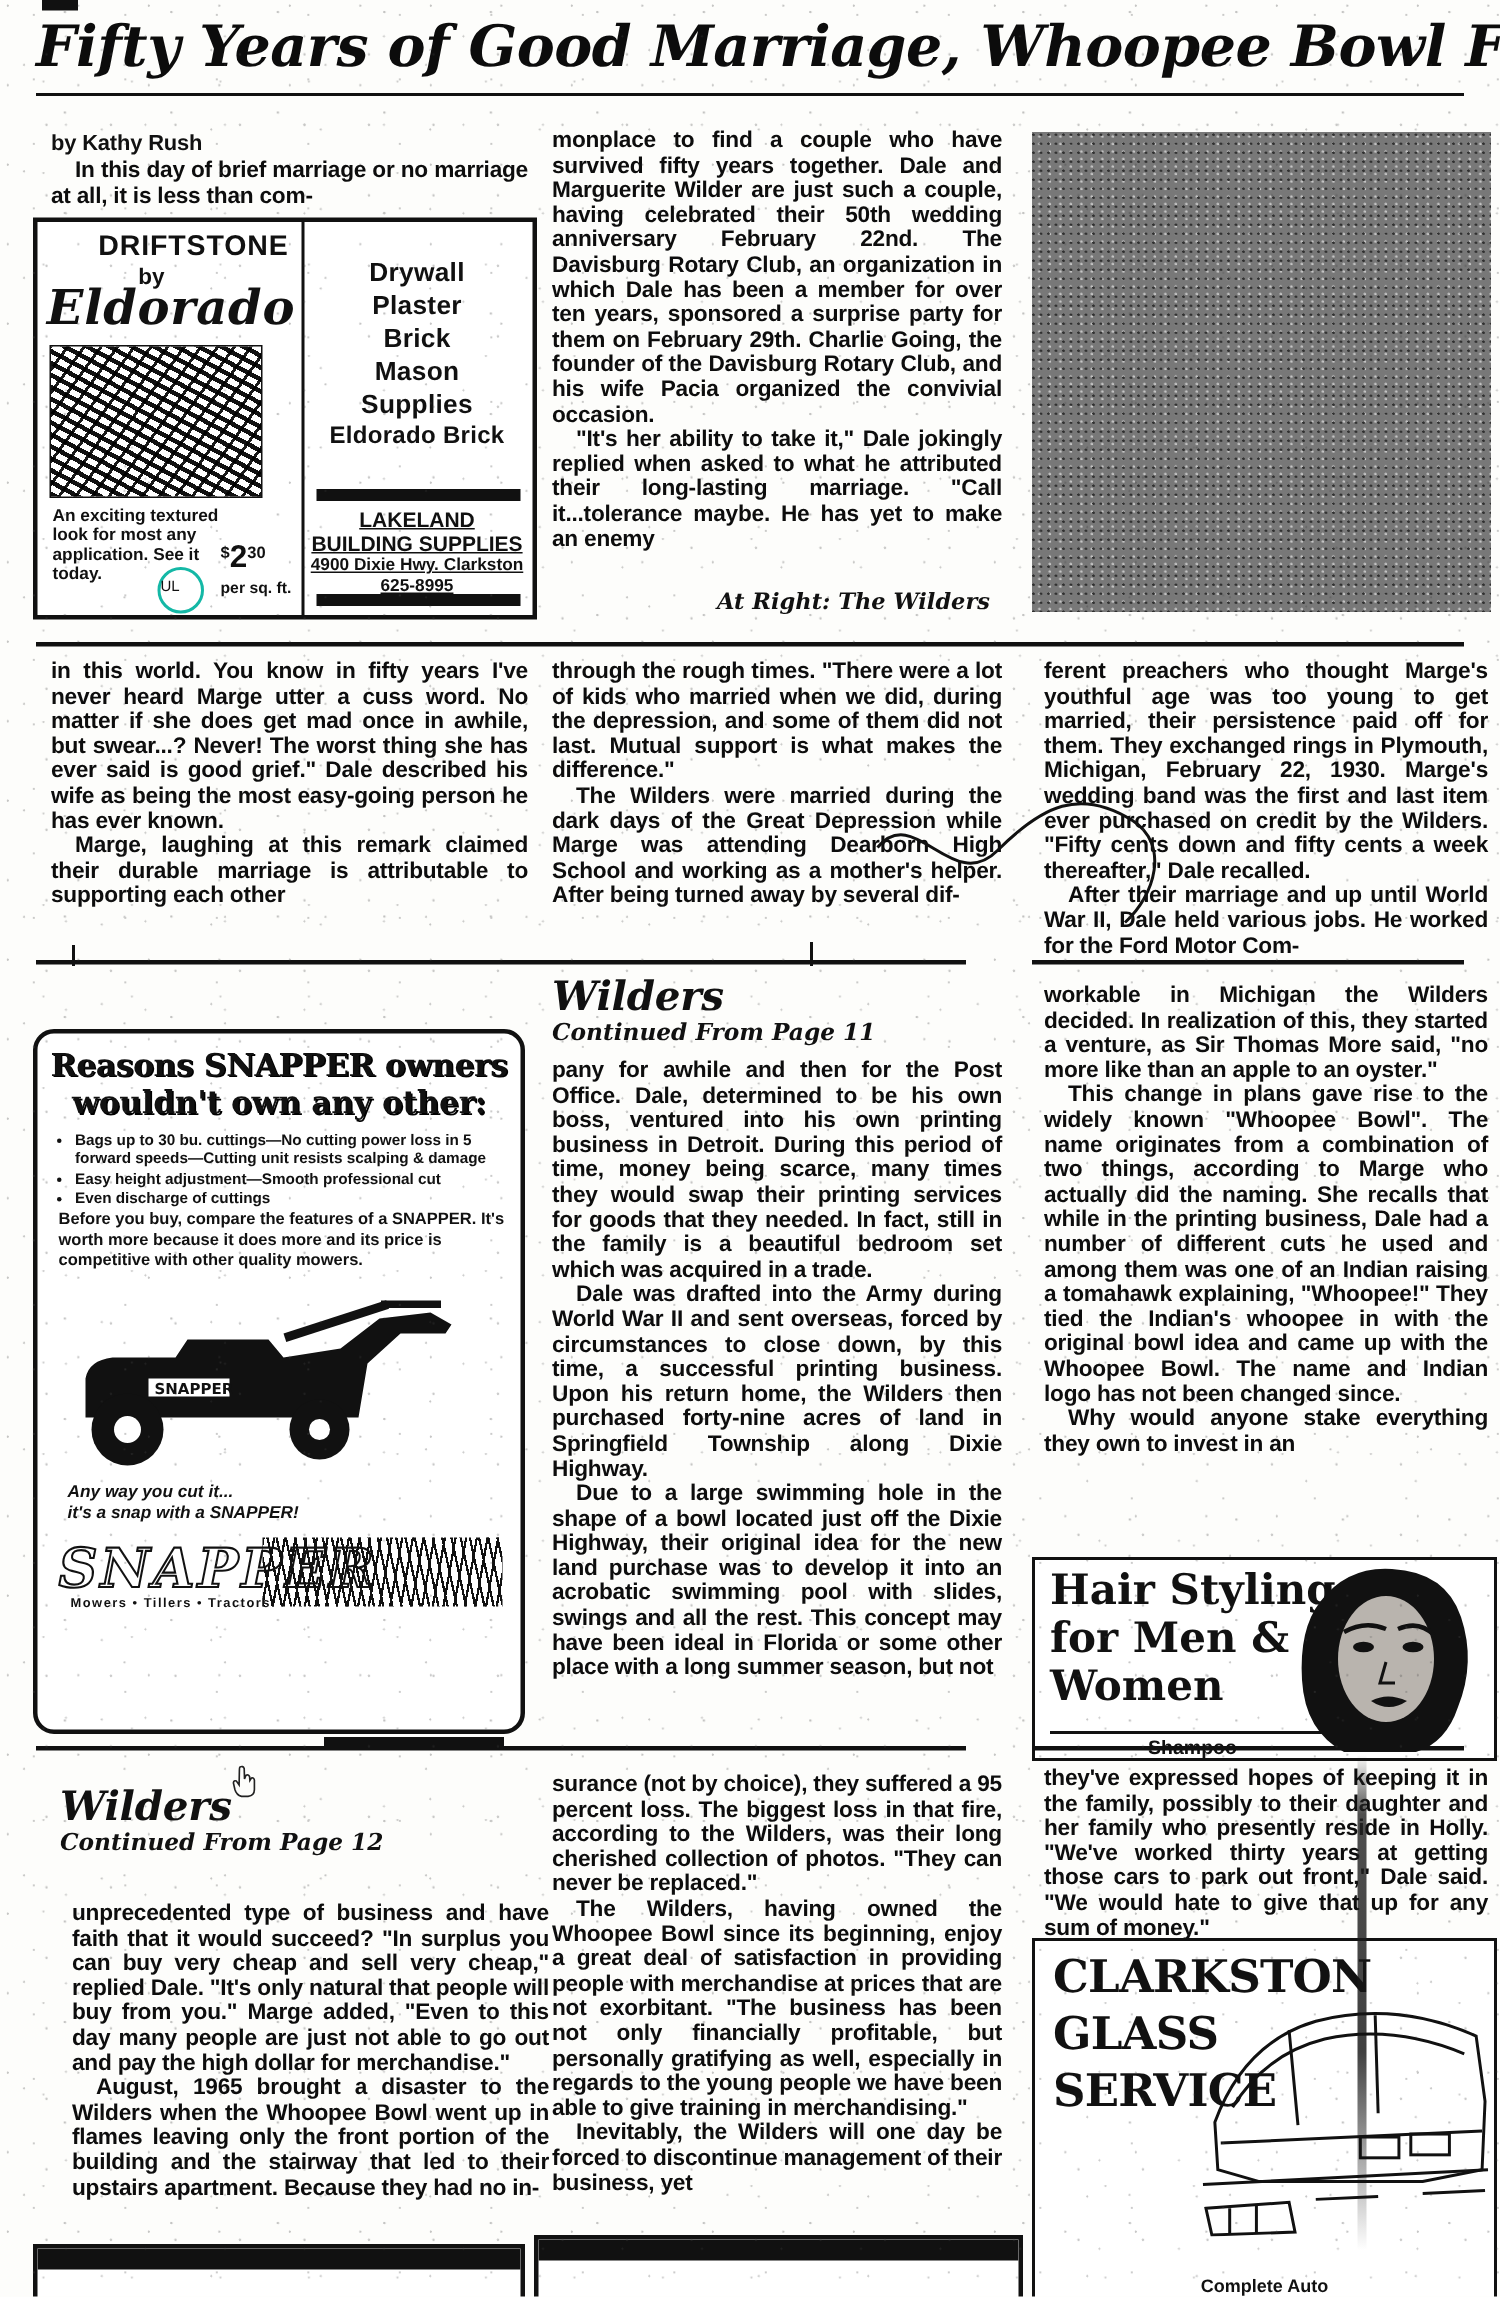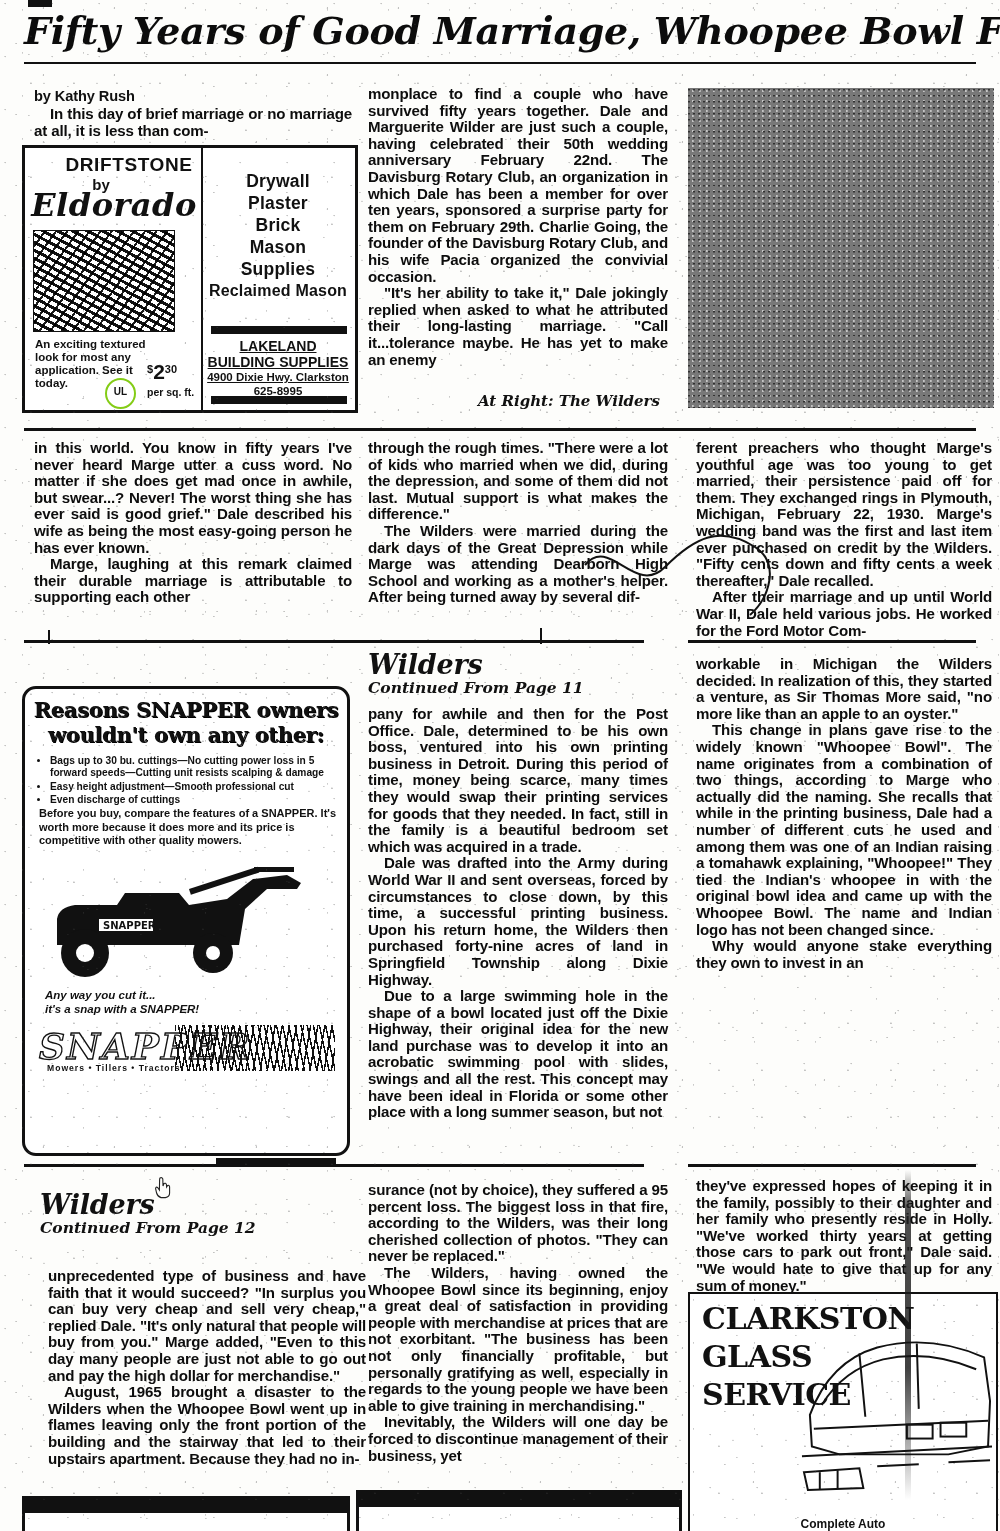--- a/index.html
+++ b/index.html
@@ -87,22 +87,22 @@
     background:
       repeating-linear-gradient(28deg,#111 0 3px,#fff 3px 7px),
       repeating-linear-gradient(-54deg,#1a1a1a 0 2px,transparent 2px 9px);
     background-blend-mode:multiply;}
   .ds-blurb{position:absolute;left:10px;top:190px;width:120px;font-size:11.5px;line-height:13px;font-weight:600;}
   .ds-price{position:absolute;left:122px;top:212px;font-weight:700;}
   .ds-price .d{font-size:11px;vertical-align:super;}
   .ds-price .n{font-size:21px;}
   .ds-price .c{font-size:11px;vertical-align:super;}
   .ds-persq{position:absolute;left:122px;top:238px;font-size:10.5px;font-weight:600;}
-  .ds-ul{position:absolute;left:80px;top:230px;width:27px;height:27px;border:2px solid #84cc16;border-radius:50%;
-     font-size:10px;font-weight:700;text-align:center;line-height:24px;}
+  .ds-ul{position:absolute;left:80px;top:230px;width:27px;height:27px;border:2px solid #14b8a6;border-radius:50%;
+     font-size:10px;font-weight:400;text-align:left;line-height:24px;}
   .ds-items{position:absolute;left:0;right:0;top:22px;text-align:center;
      font-size:17.5px;font-weight:700;line-height:22px;letter-spacing:.2px;}
   .ds-items .small{font-size:16px;}
   .ds-bar{position:absolute;left:10px;right:8px;height:8px;background:#111;}
   .ds-store{position:absolute;left:0;right:0;text-align:center;font-weight:700;text-decoration:underline;}
   .ds-store .n1{font-size:14px;line-height:16px;}
   .ds-store .n2{font-size:11.5px;line-height:14px;}
 
   
   #ad-snapper{left:22px;top:686px;width:322px;height:464px;border-radius:14px;}
@@ -202,21 +202,21 @@
       <div class="ds-persq">per sq. ft.</div>
     </div>
     <div class="rule" style="left:176px;top:0;width:2px;height:100%;"></div>
     <div class="ds-right">
       <div class="ds-items">
         <div>Drywall</div>
         <div>Plaster</div>
         <div>Brick</div>
         <div>Mason</div>
         <div>Supplies</div>
-        <div class="small">Reclaimed Mason</div>
+        <div class="small">Eldorado Brick</div>
       </div>
       <div class="ds-bar" style="top:178px;"></div>
       <div class="ds-store" style="top:190px;">
         <div class="n1">LAKELAND</div>
         <div class="n1">BUILDING SUPPLIES</div>
         <div class="n2">4900 Dixie Hwy.   Clarkston</div>
         <div class="n2">625-8995</div>
       </div>
       <div class="ds-bar" style="top:248px;"></div>
     </div>
@@ -296,20 +296,38 @@
     </svg>
     <div class="sn-tag">
       <div>Any way you cut it...</div>
       <div>it's a snap with a SNAPPER!</div>
     </div>
     <div class="sn-logo">SNAPPER</div>
     <div class="sn-sub">Mowers • Tillers • Tractors</div>
     <div class="sn-grass"></div>
   </div>
 
+  <div class="ad thin" id="ad-hair">
+    <div class="hs-title">
+      <div>Hair Styling</div>
+      <div>for Men &amp;</div>
+      <div>Women</div>
+    </div>
+    <svg class="hs-face" viewBox="0 0 140 128">
+      <path d="M28 26 Q46 2 76 4 Q112 6 122 36 Q132 66 120 96 Q112 120 92 126 L44 126 Q18 112 16 78 Q14 44 28 26 Z" fill="#111"></path>
+      <ellipse cx="72" cy="64" rx="32" ry="42" fill="#b9b4ae"></ellipse>
+      <path d="M44 46 Q58 38 72 44" stroke="#111" stroke-width="3" fill="none"></path>
+      <path d="M80 44 Q94 38 104 48" stroke="#111" stroke-width="3" fill="none"></path>
+      <ellipse cx="57" cy="56" rx="7" ry="3.5" fill="#111"></ellipse>
+      <ellipse cx="90" cy="56" rx="7" ry="3.5" fill="#111"></ellipse>
+      <path d="M62 92 Q73 86 86 92 Q74 100 62 92 Z" fill="#111"></path>
+      <path d="M72 66 L68 80 L78 80" stroke="#111" stroke-width="2" fill="none"></path>
+    </svg>
+    <div class="hs-shampoo">Shampoo</div>
+  </div>
 
   <div class="rule" style="left:24px;top:1164px;width:620px;height:3px;"></div>
   <div class="rule" style="left:688px;top:1164px;width:288px;height:3px;"></div>
   <div class="rule" style="left:216px;top:1158px;width:120px;height:6px;"></div>
 
   <div class="jumphead" style="left:40px;top:1190px;width:300px;">
     <div class="t">Wilders</div>
     <div class="s">Continued From Page 12</div>
   </div>
 

